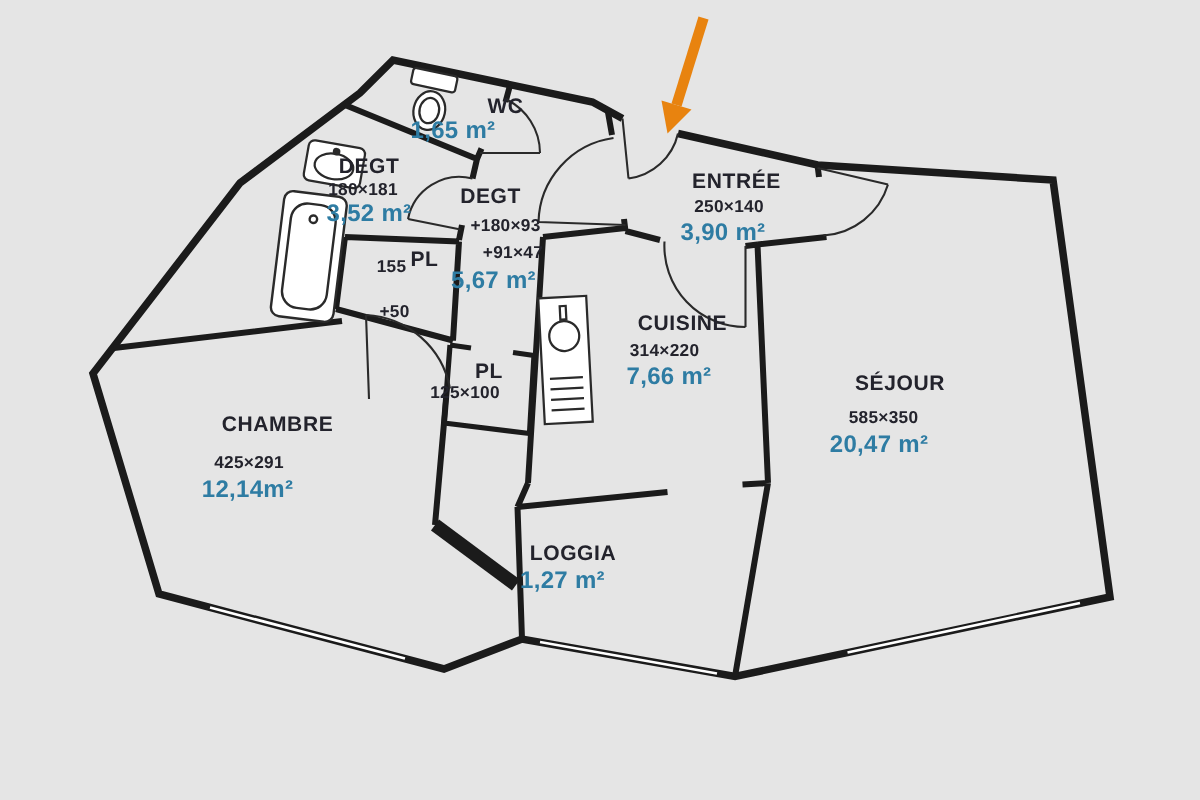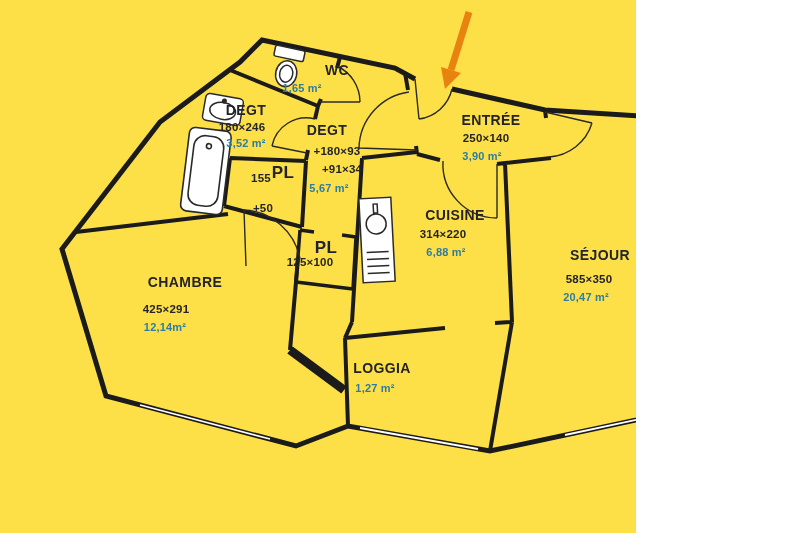--- a/index.html
+++ b/index.html
@@ -1,39 +1,39 @@
 <!DOCTYPE html>
 <html><head>
 <meta charset="utf-8">
 <style>
   html,body{margin:0;padding:0;background:#ffffff;}
   #stage{
     position:relative;
-    width:636px;height:533px;
-    background:#fde047;
+    width:800px;height:533px;
+    background:#e5e5e5;
     overflow:hidden;
     font-family:"Liberation Sans", sans-serif;
   }
   #plan-svg{position:absolute;left:0;top:0;}
   .lbl{
     position:absolute;
     transform:translate(-50%,-50%);
     white-space:nowrap;
     line-height:1;
     z-index:3;
   }
   .room-name{
     font-size:14px;font-weight:700;color:#23232c;letter-spacing:.4px;
   }
-  .room-name.sm{font-size:17px;}
+  .room-name.sm{font-size:14px;}
   .room-dims{
     font-size:11.5px;font-weight:700;color:#23232c;letter-spacing:.2px;
   }
   .room-area{
-    font-size:11px;font-weight:600;color:#2e7ca3;letter-spacing:.2px;
+    font-size:16px;font-weight:600;color:#2e7ca3;letter-spacing:.2px;
   }
 </style>
 </head>
 <body>
 
 <div id="stage">
 
   <svg id="plan-svg" width="800" height="533" viewBox="0 0 800 533">
 
     <path d="M452 89 L545 110 L702 120 L740 398 L490 451 L348 426 L296 446 L106 396 L62 249 L160 122 L240 62 L262 40 L395 68 L415 79" fill="none" stroke="#1b1b1b" stroke-width="5" stroke-linejoin="miter"></path>
@@ -113,39 +113,39 @@
     <g>
       <path d="M469 12 L451 70" stroke="#e8830f" stroke-width="7" fill="none"></path>
       <polygon points="445,89 461,73 441,67" fill="#e8830f"></polygon>
     </g>
   </svg>
 
   <span class="lbl room-name" style="left:337px;top:70px">WC</span>
   <span class="lbl room-area" style="left:302px;top:88px">1,65 m²</span>
 
   <span class="lbl room-name" style="left:246px;top:110px">DEGT</span>
-  <span class="lbl room-dims" style="left:242px;top:128px">180×246</span>
+  <span class="lbl room-dims" style="left:242px;top:128px">180×181</span>
   <span class="lbl room-area" style="left:246px;top:143px">3,52 m²</span>
 
   <span class="lbl room-name" style="left:327px;top:130px">DEGT</span>
   <span class="lbl room-dims" style="left:337px;top:152px">+180×93</span>
-  <span class="lbl room-dims" style="left:342px;top:170px">+91×34</span>
+  <span class="lbl room-dims" style="left:342px;top:170px">+91×47</span>
   <span class="lbl room-area" style="left:329px;top:188px">5,67 m²</span>
 
   <span class="lbl room-name sm" style="left:283px;top:172px">PL</span>
   <span class="lbl room-dims" style="left:261px;top:179px">155</span>
   <span class="lbl room-dims" style="left:263px;top:209px">+50</span>
 
   <span class="lbl room-name" style="left:491px;top:120px">ENTRÉE</span>
   <span class="lbl room-dims" style="left:486px;top:139px">250×140</span>
   <span class="lbl room-area" style="left:482px;top:156px">3,90 m²</span>
 
   <span class="lbl room-name" style="left:455px;top:215px">CUISINE</span>
   <span class="lbl room-dims" style="left:443px;top:235px">314×220</span>
-  <span class="lbl room-area" style="left:446px;top:252px">6,88 m²</span>
+  <span class="lbl room-area" style="left:446px;top:252px">7,66 m²</span>
 
   <span class="lbl room-name" style="left:600px;top:255px">SÉJOUR</span>
   <span class="lbl room-dims" style="left:589px;top:280px">585×350</span>
   <span class="lbl room-area" style="left:586px;top:297px">20,47 m²</span>
 
   <span class="lbl room-name" style="left:185px;top:282px">CHAMBRE</span>
   <span class="lbl room-dims" style="left:166px;top:310px">425×291</span>
   <span class="lbl room-area" style="left:165px;top:327px">12,14m²</span>
 
   <span class="lbl room-name sm" style="left:326px;top:247px">PL</span>

